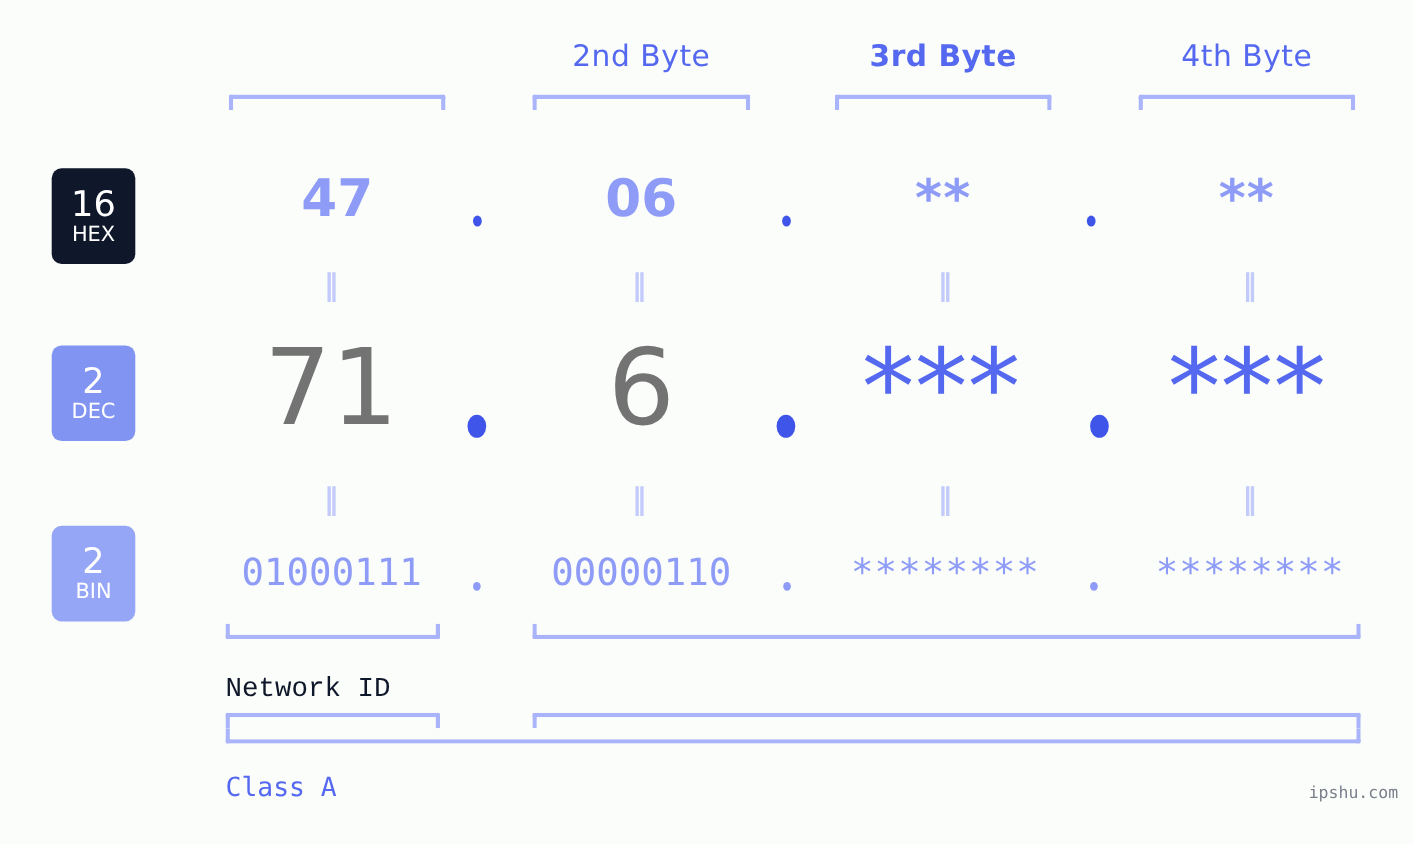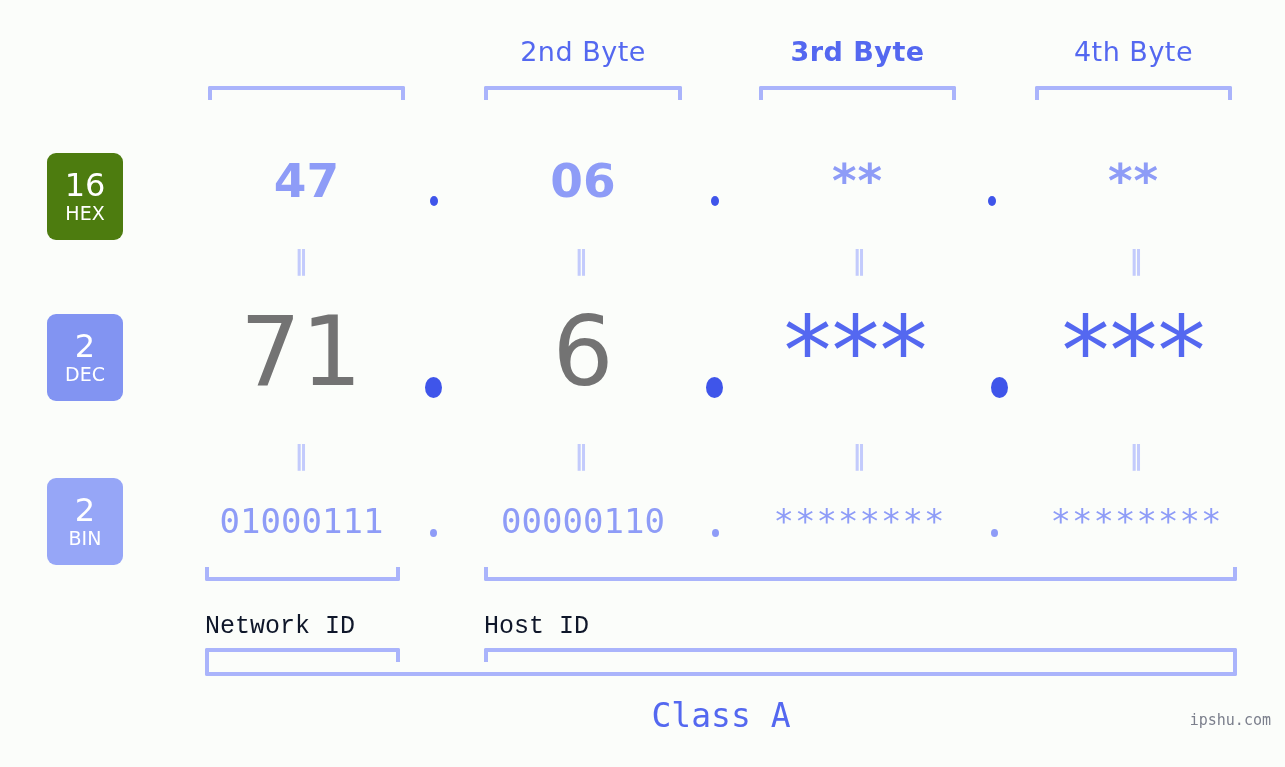--- a/index.html
+++ b/index.html
@@ -73,21 +73,21 @@
   .badge .num {
     font-size: 32px;
     line-height: 33px;
     font-weight: 400;
   }
   .badge .nm {
     font-size: 19px;
     line-height: 22px;
     font-weight: 400;
   }
-  #badge-hex { top: 153px; height: 87px; background: #4d7c0f; }
+  #badge-hex { top: 153px; height: 87px; background: #0f172a; }
   #badge-dec { top: 314px; height: 87px; background: #8294f2; }
   #badge-bin { top: 478px; height: 87px; background: #96a6f7; }
 
   
   .cell {
     position: absolute;
     text-align: center;
     white-space: nowrap;
     color: #8e9cf7;
     font-family: "DejaVu Sans", sans-serif;
@@ -140,23 +140,23 @@
     font-family: Liberation Mono, monospace;
     font-size: 25px;
     line-height: 30px;
     text-align: left;
     white-space: nowrap;
   }
   #class-label {
     position: absolute;
     color: #5468f0;
     font-family: "DejaVu Sans Mono", monospace;
-    font-size: 33px;
+    font-size: 24px;
     line-height: 40px;
-    text-align: center;
+    text-align: left;
     white-space: nowrap;
   }
   #watermark {
     position: absolute;
     right: 14px;
     top: 711px;
     color: #7b7f8c;
     font-family: "DejaVu Sans Mono", monospace;
     font-size: 15px;
     line-height: 18px;
@@ -227,21 +227,20 @@
     <div class="cell stars" style="left:1038px;width:197px;">********</div>
     <div class="dot tiny" style="left:430px;top:529px;"></div>
     <div class="dot tiny" style="left:712px;top:529px;"></div>
     <div class="dot tiny" style="left:991px;top:529px;"></div>
   </div>
 
   <div class="bracket-up" style="left:205px;top:567px;width:195px;"></div>
   <div class="bracket-up" style="left:484px;top:567px;width:753px;"></div>
 
   <div class="id-label" style="left:205px;top:612px;width:195px;">Network ID</div>
-  <div class="id-label" style="left:484px;top:612px;width:753px;">Host ID</div>
 
   <div class="bracket-down" style="left:205px;top:567px;width:195px;height:0;border-top:none;border-left:none;border-right:none;"></div>
 
   <div class="bracket-down" style="left:205px;top:648px;width:195px;height:14px;border-top:4px solid #aab4fb;"></div>
   <div class="bracket-down" style="left:484px;top:648px;width:753px;height:14px;border-top:4px solid #aab4fb;"></div>
 
   <div class="bracket-up" style="left:205px;top:662px;width:1032px;"></div>
   <div id="class-label" style="left:205px;top:696px;width:1032px;">Class A</div>
 
   <div id="watermark">ipshu.com</div>

